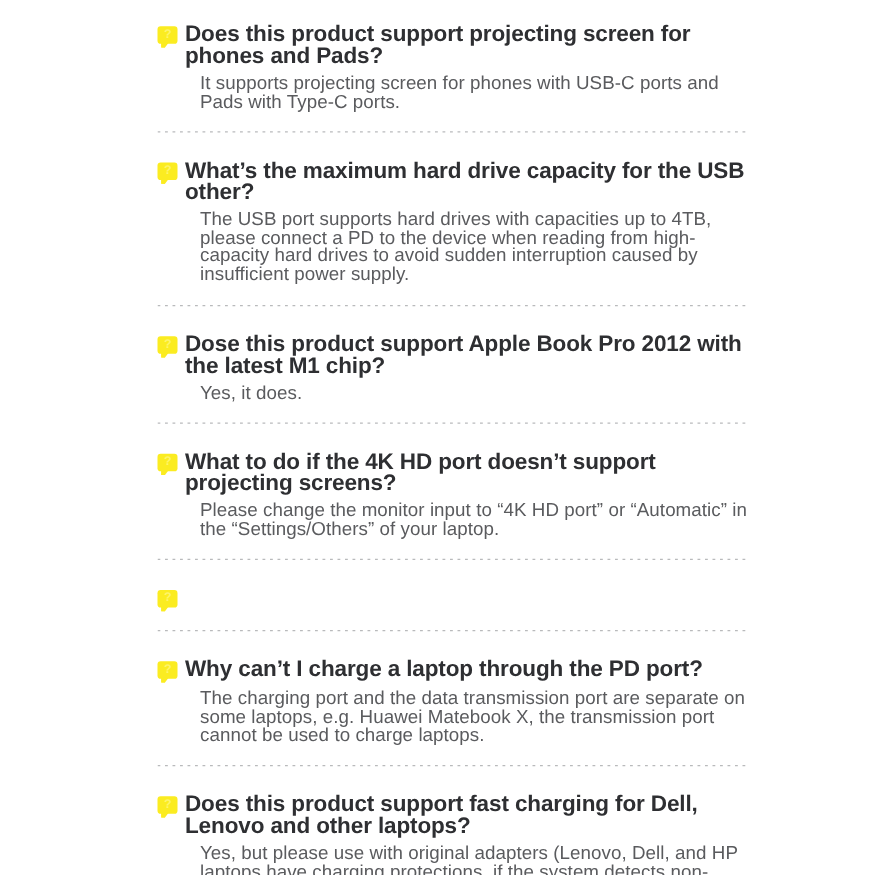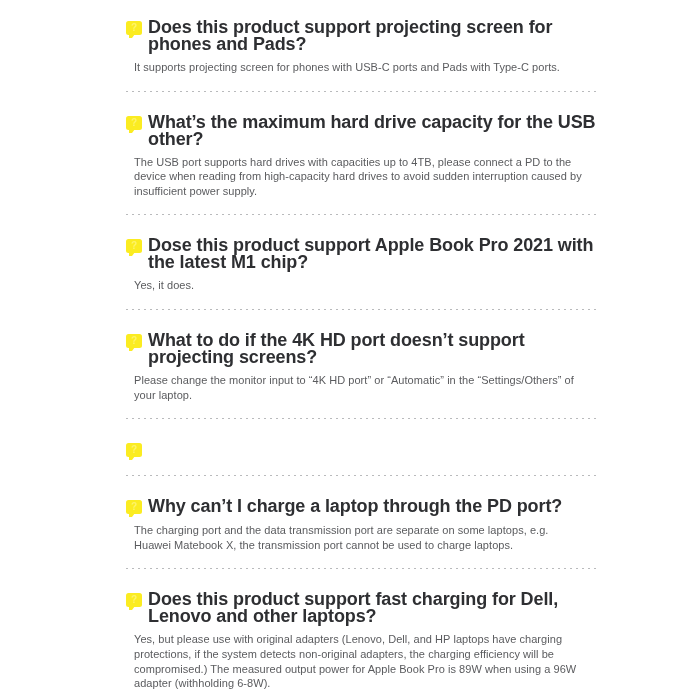--- a/index.html
+++ b/index.html
@@ -86,23 +86,23 @@
   .q-text {
     font-size: 18px;
     line-height: 17px;
     color: #2e2f32;
     font-weight: 600;
     letter-spacing: -0.1px;
     padding-top: 0px;
   }
 
   .faq-a {
-    margin-left: 8px;
+    margin-left: 34px;
     margin-top: 7px;
-    font-size: 11px;
+    font-size: 15px;
     line-height: 14.6px;
     color: #5a5b5e;
     letter-spacing: 0.05px;
     max-width: 450px;
   }
 
   .divider {
     margin-left: 0px;
     width: 472px;
     height: 1px;
@@ -147,21 +147,21 @@
       <div class="sp-after-answer"></div>
       <div class="divider"></div>
       <div class="sp-after-divider"></div>
       <div class="faq-item">
         <div class="faq-q-row">
           <span class="q-icon">
             <span class="bubble"></span>
             <span class="tail"></span>
             <span class="qmark">?</span>
           </span>
-          <div class="q-text">Dose this product support Apple Book Pro 2021 with the latest M1 chip?</div>
+          <div class="q-text">Dose this product support Apple Book Pro 2012 with the latest M1 chip?</div>
         </div>
         <div class="faq-a">Yes, it does.</div>
       </div>
       <div class="sp-after-answer"></div>
       <div class="divider"></div>
       <div class="sp-after-divider"></div>
       <div class="faq-item">
         <div class="faq-q-row">
           <span class="q-icon">
             <span class="bubble"></span>

